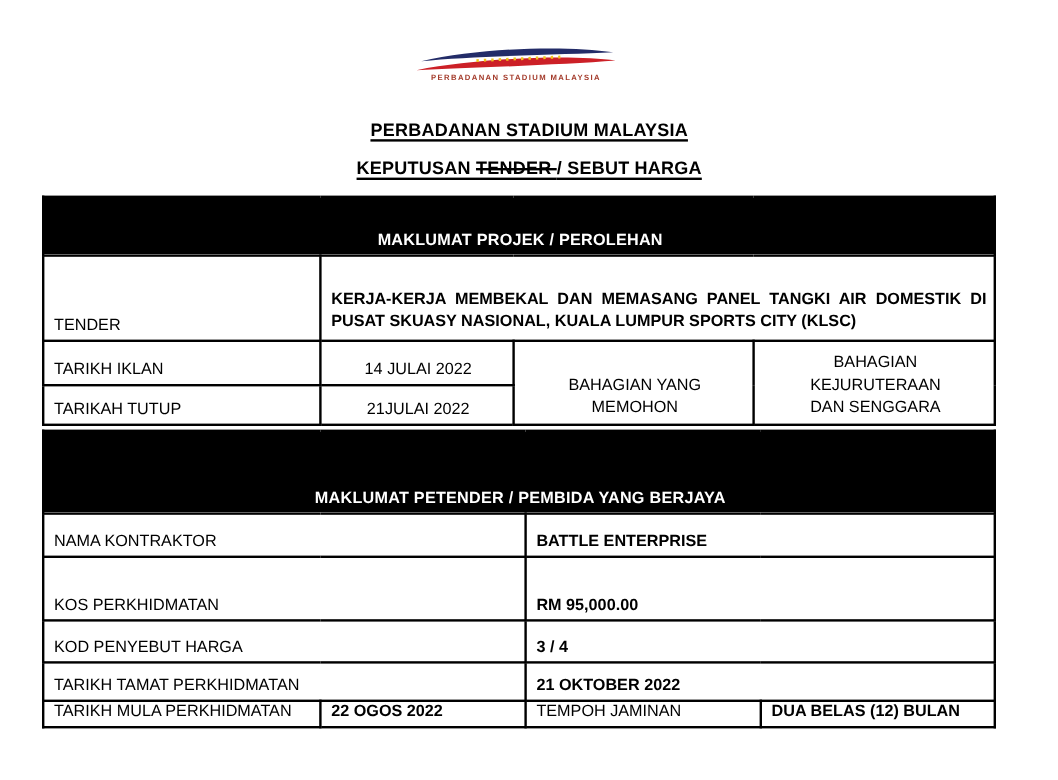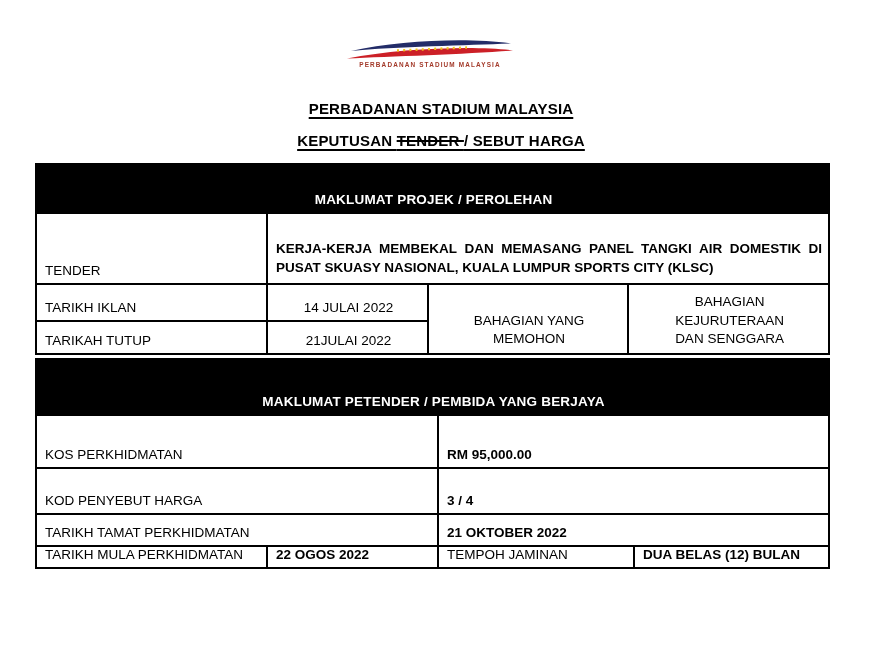--- a/index.html
+++ b/index.html
@@ -98,28 +98,32 @@
   </table>
 
 <table class="grid" id="tbl-winner">
   <colgroup>
       <col style="width:231px">
       <col style="width:171px">
       <col style="width:196px">
       <col style="width:195px">
     </colgroup>
   <tbody>
-      <tr style="height:56px">
+      <tr style="height:69px">
     <td class="band" colspan="4">MAKLUMAT PETENDER / PEMBIDA YANG BERJAYA</td>
+  </tr>
+  <tr style="height:36px">
+    <td class="label" colspan="2">NAMA KONTRAKTOR</td>
+    <td class="value" colspan="2">BATTLE ENTERPRISE</td>
   </tr>
   <tr style="height:53px">
     <td class="label" colspan="2">KOS PERKHIDMATAN</td>
     <td class="value" colspan="2">RM 95,000.00</td>
   </tr>
-  <tr style="height:46px">
+  <tr style="height:35px">
     <td class="label" colspan="2">KOD PENYEBUT HARGA</td>
     <td class="value" colspan="2">3 / 4</td>
   </tr>
   <tr style="height:32px">
     <td class="label" colspan="2">TARIKH TAMAT PERKHIDMATAN</td>
     <td class="value" colspan="2">21 OKTOBER 2022</td>
   </tr>
   <tr style="height:16px">
     <td class="label">TARIKH MULA PERKHIDMATAN</td>
     <td class="value">22 OGOS 2022</td>

